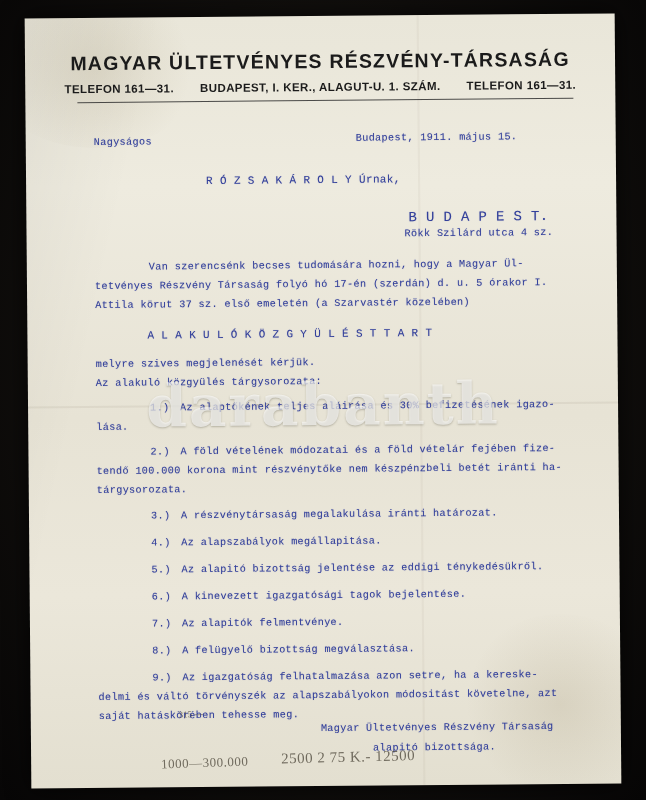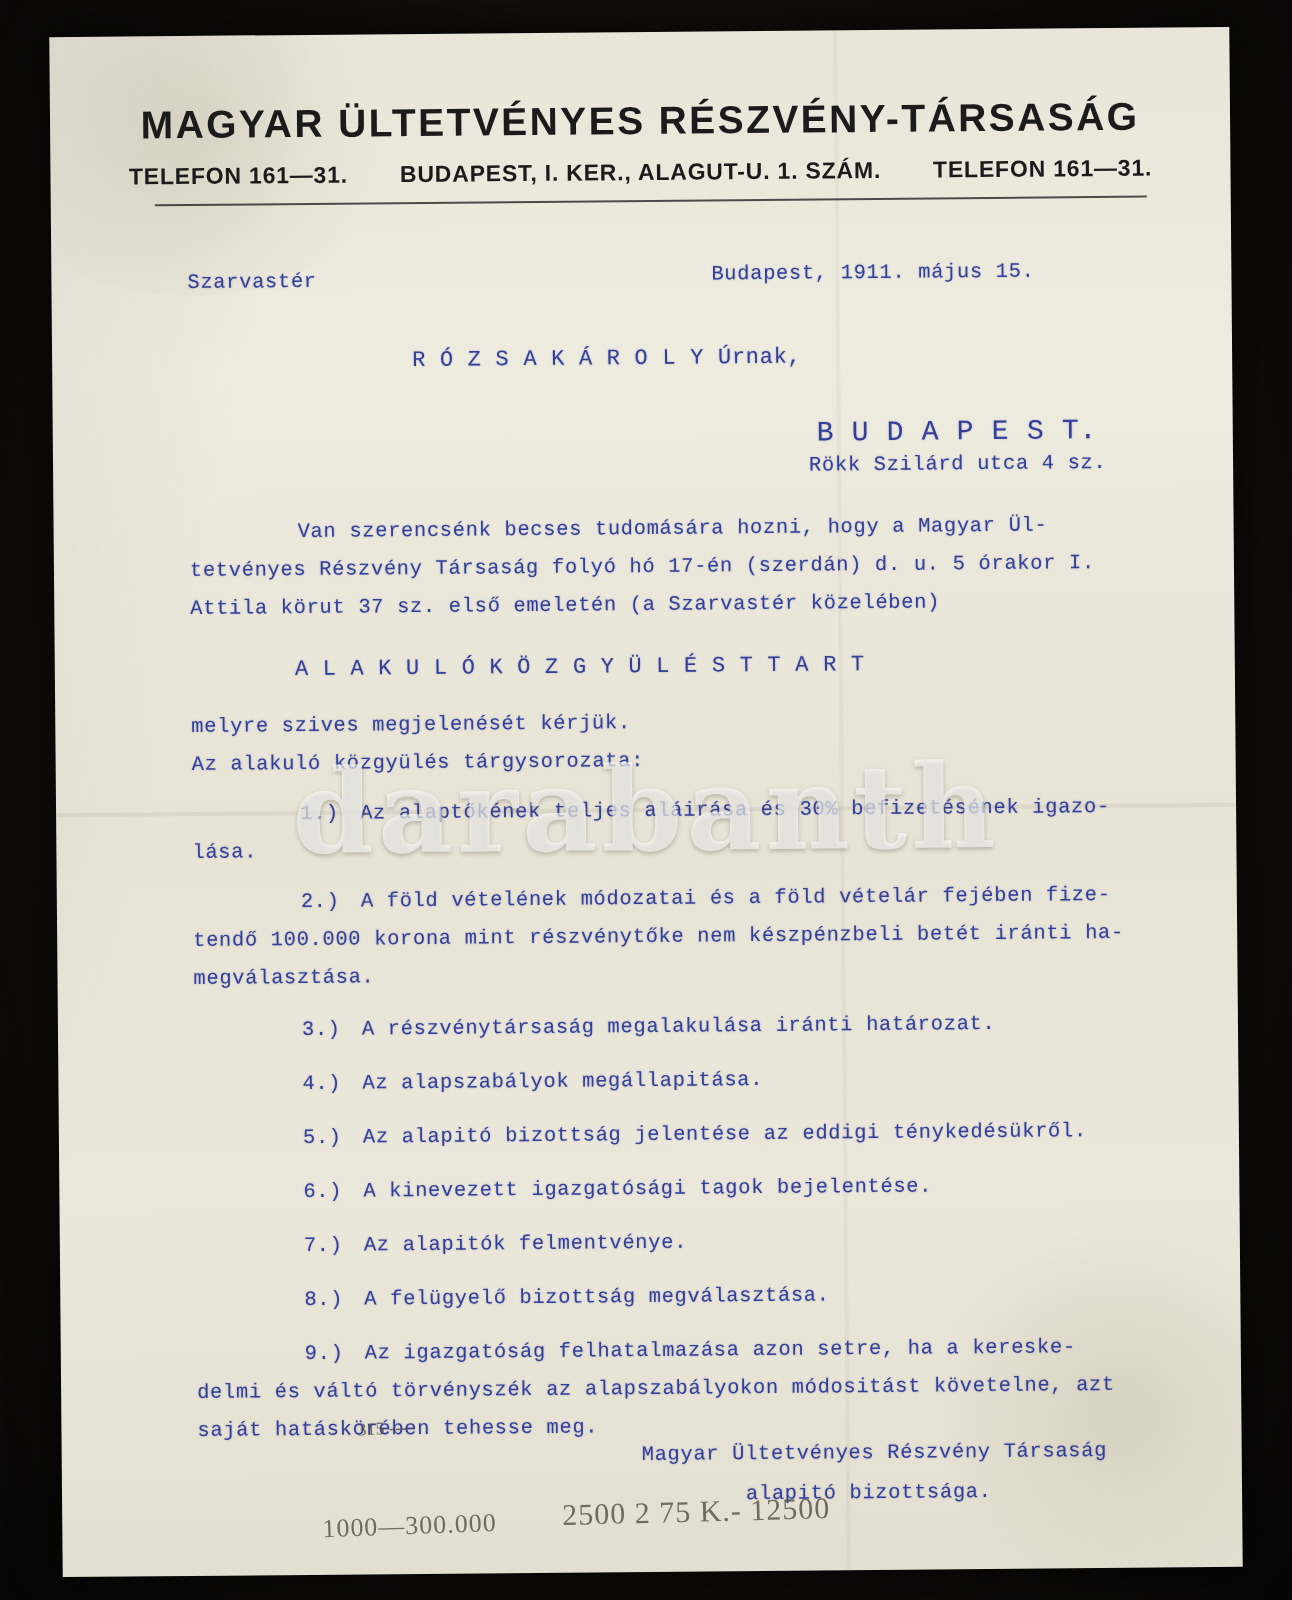--- a/index.html
+++ b/index.html
@@ -153,21 +153,21 @@
       <div id="letterhead">
         <div id="company-name">MAGYAR ÜLTETVÉNYES RÉSZVÉNY-TÁRSASÁG</div>
         <div id="letterhead-sub">
           <span>TELEFON 161—31.</span>
           <span>BUDAPEST, I. KER., ALAGUT-U. 1. SZÁM.</span>
           <span>TELEFON 161—31.</span>
         </div>
       </div>
       <div id="rule"></div>
 
-      <div class="typed" style="left:68px;top:118px;">Szarvastér</div>
+      <div class="typed" style="left:68px;top:118px;">Nagyságos</div>
       <div class="typed" style="left:330px;top:116px;">Budapest, 1911. május 15.</div>
 
       <div class="typed" style="left:180px;top:157px;font-size:11px;">R Ó Z S A   K Á R O L Y   Úrnak,</div>
       <div class="typed" style="left:382px;top:195px;font-size:14px;">B U D A P E S T.</div>
       <div class="typed" style="left:378px;top:212px;">Rökk Szilárd utca 4 sz.</div>
 
       <div class="typed" style="left:122px;top:243px;">Van szerencsénk becses tudomására hozni, hogy a Magyar Ül-</div>
       <div class="typed" style="left:68px;top:262px;">tetvényes Részvény Társaság folyó hó 17-én (szerdán) d. u. 5 órakor I.</div>
       <div class="typed" style="left:68px;top:281px;">Attila körut 37 sz. első emeletén (a Szarvastér közelében)</div>
 
@@ -176,21 +176,21 @@
       <div class="typed" style="left:68px;top:340px;">melyre szives megjelenését kérjük.</div>
       <div class="typed" style="left:68px;top:359px;">Az alakuló közgyülés tárgysorozata:</div>
 
       <div class="typed" style="left:122px;top:384px;">1.)</div>
       <div class="typed" style="left:152px;top:384px;">Az alaptőkének teljes aláirása és 30% befizetésének igazo-</div>
       <div class="typed" style="left:68px;top:403px;text-align:right;">lása.</div>
 
       <div class="typed" style="left:122px;top:428px;">2.)</div>
       <div class="typed" style="left:152px;top:428px;">A föld vételének módozatai és a föld vételár fejében fize-</div>
       <div class="typed" style="left:68px;top:447px;">tendő 100.000 korona mint részvénytőke nem készpénzbeli betét iránti ha-</div>
-      <div class="typed" style="left:68px;top:466px;">megválasztása.</div>
+      <div class="typed" style="left:68px;top:466px;">tárgysorozata.</div>
 
       <div class="typed" style="left:122px;top:492px;">3.)</div>
       <div class="typed" style="left:152px;top:492px;">A részvénytársaság megalakulása iránti határozat.</div>
 
       <div class="typed" style="left:122px;top:519px;">4.)</div>
       <div class="typed" style="left:152px;top:519px;">Az alapszabályok megállapitása.</div>
 
       <div class="typed" style="left:122px;top:546px;">5.)</div>
       <div class="typed" style="left:152px;top:546px;">Az alapitó bizottság jelentése az eddigi ténykedésükről.</div>
 

